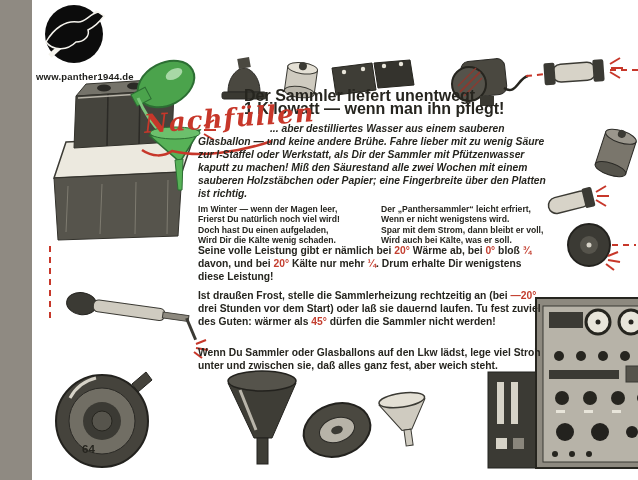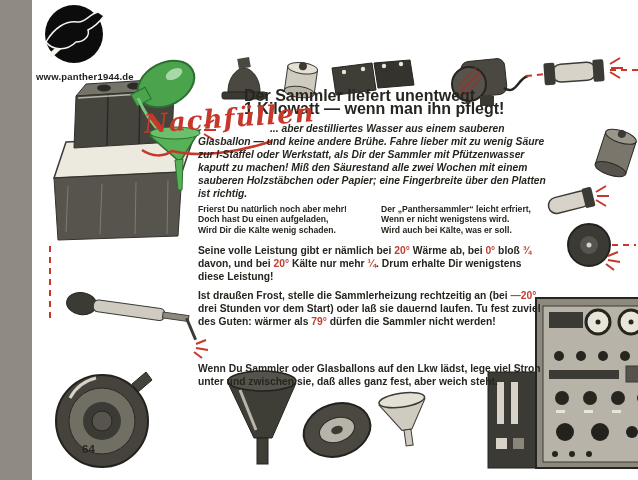--- a/index.html
+++ b/index.html
@@ -37,21 +37,21 @@
     font-weight:bold; font-size:16px; line-height:12.5px; color:#26251f;
   }
 
   .para {
     position:absolute; left:166px; width:348px;
     font-weight:bold; font-size:10.3px; line-height:13px; color:#26251f;
   }
   .para1 { top:122px; text-indent:72px;font-style:italic; }
   .para2 { top:244px; }
   .para3 { top:289px; }
-  .para4 { top:362px; }
+  .para4 { top:346px; }
   .seg-red { color:#c33d2e; }
 
   .verses { position:absolute; left:166px; top:204px; width:356px; display:flex; gap:10px; }
   .verse-col { width:176px; font-weight:bold; font-size:8.6px; line-height:10.4px; color:#26251f; }
 
   .page-number { position:absolute; left:50px; top:443px; font-weight:bold; font-size:11.5px; color:#26251f; }
 </style>
 </head>
 <body>
 
@@ -263,32 +263,34 @@
 
   <div class="intro">
     <div>Der Sammler liefert unentwegt</div>
     <div>1 Kilowatt — wenn man ihn pflegt!</div>
   </div>
 
   <div class="para para1">... aber destilliertes Wasser aus einem sauberen Glasballon — und keine andere Brühe. Fahre lieber mit zu wenig Säure zur I-Staffel oder Werkstatt, als Dir der Sammler mit Pfützenwasser kaputt zu machen! Miß den Säurestand alle zwei Wochen mit einem sauberen Holzstäbchen oder Papier; eine Fingerbreite über den Platten ist richtig.</div>
 
   <div class="verses">
     <div class="verse-col">
-      <div>Frierst Du natürlich noch aber mehr!</div>
+      <div>Im Winter — wenn der Magen leer,</div>
+      <div>Frierst Du natürlich noch viel wird!</div>
       <div>Doch hast Du einen aufgeladen,</div>
       <div>Wird Dir die Kälte wenig schaden.</div>
     </div>
     <div class="verse-col">
       <div>Der „Panthersammler“ leicht erfriert,</div>
       <div>Wenn er nicht wenigstens wird.</div>
+      <div>Spar mit dem Strom, dann bleibt er voll,</div>
       <div>Wird auch bei Kälte, was er soll.</div>
     </div>
   </div>
 
   <div class="para para2"><span>Seine volle Leistung gibt er nämlich bei </span><span class="seg-red">20°</span><span> Wärme ab, bei </span><span class="seg-red">0°</span><span> bloß </span><span class="seg-red">¾</span><span> davon, und bei </span><span class="seg-red">20°</span><span> Kälte nur mehr </span><span class="seg-red">¼</span><span>. Drum erhalte Dir wenigstens diese Leistung!</span></div>
-  <div class="para para3"><span>Ist draußen Frost, stelle die Sammlerheizung rechtzeitig an (bei </span><span class="seg-red">—20°</span><span> drei Stunden vor dem Start) oder laß sie dauernd laufen. Tu fest zuviel des Guten: wärmer als </span><span class="seg-red">79°</span><span> dürfen die Sammler nicht werden!</span></div>
+  <div class="para para3"><span>Ist draußen Frost, stelle die Sammlerheizung rechtzeitig an (bei </span><span class="seg-red">—20°</span><span> drei Stunden vor dem Start) oder laß sie dauernd laufen. Tu fest zuviel des Guten: wärmer als </span><span class="seg-red">45°</span><span> dürfen die Sammler nicht werden!</span></div>
   <div class="para para4">Wenn Du Sammler oder Glasballons auf den Lkw lädst, lege viel Stroh unter und zwischen sie, daß alles ganz fest, aber weich steht.</div>
 
   <div class="page-number">64</div>
 
   <div class="edge"></div>
   <div class="edge-notch"></div>
 </div>
 
 </body></html>

